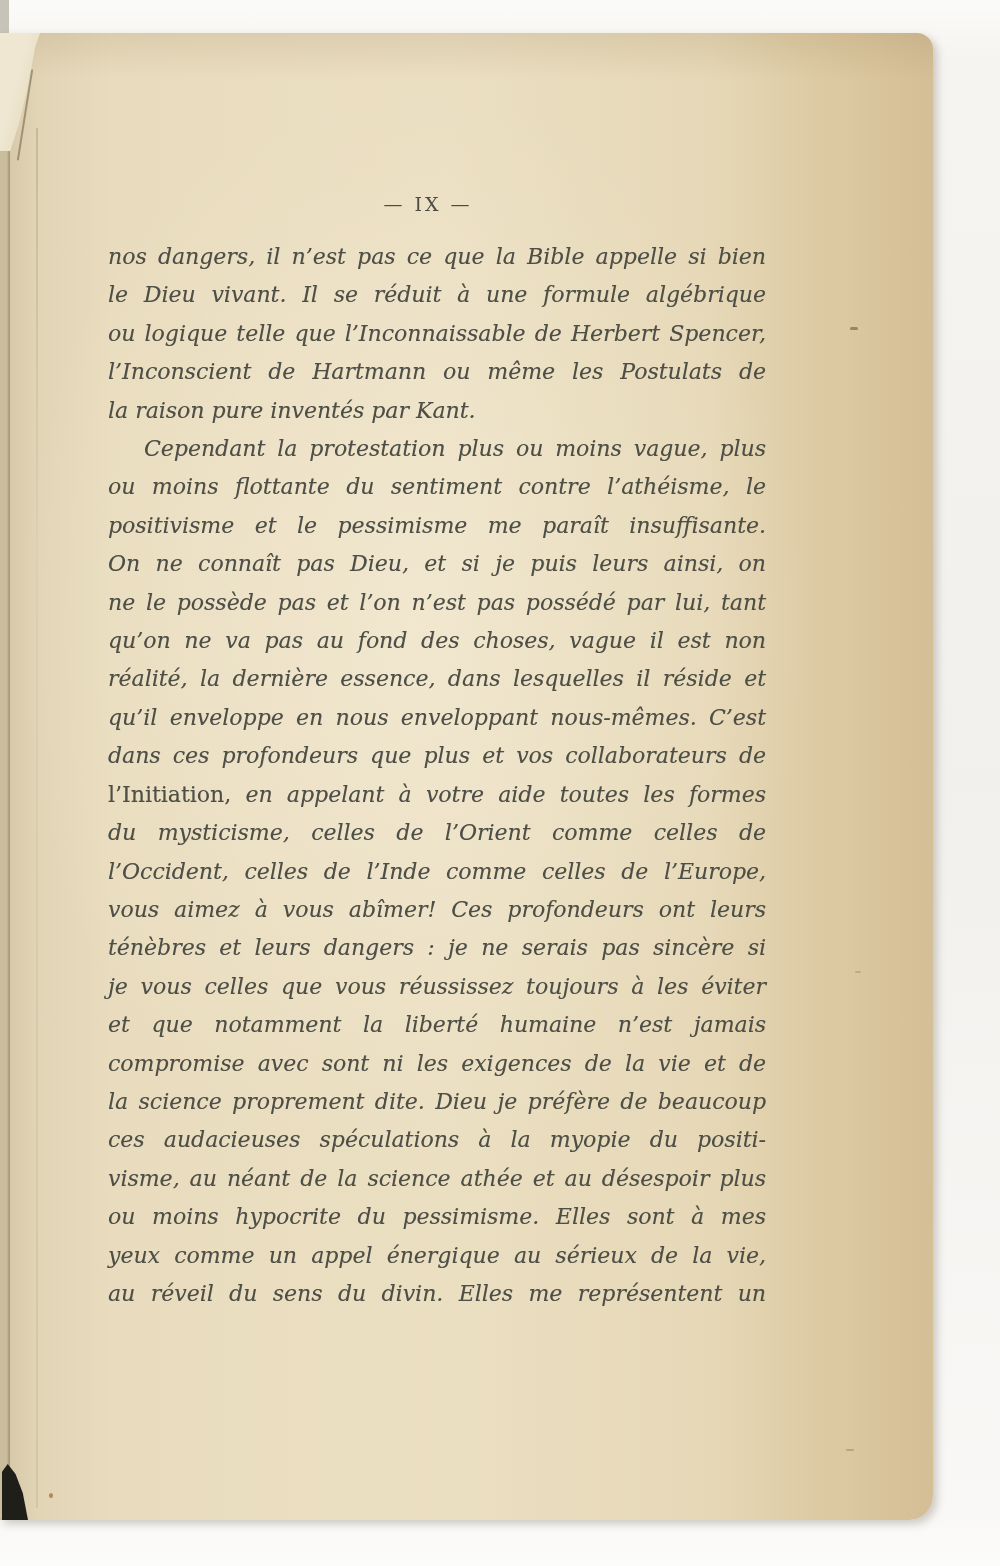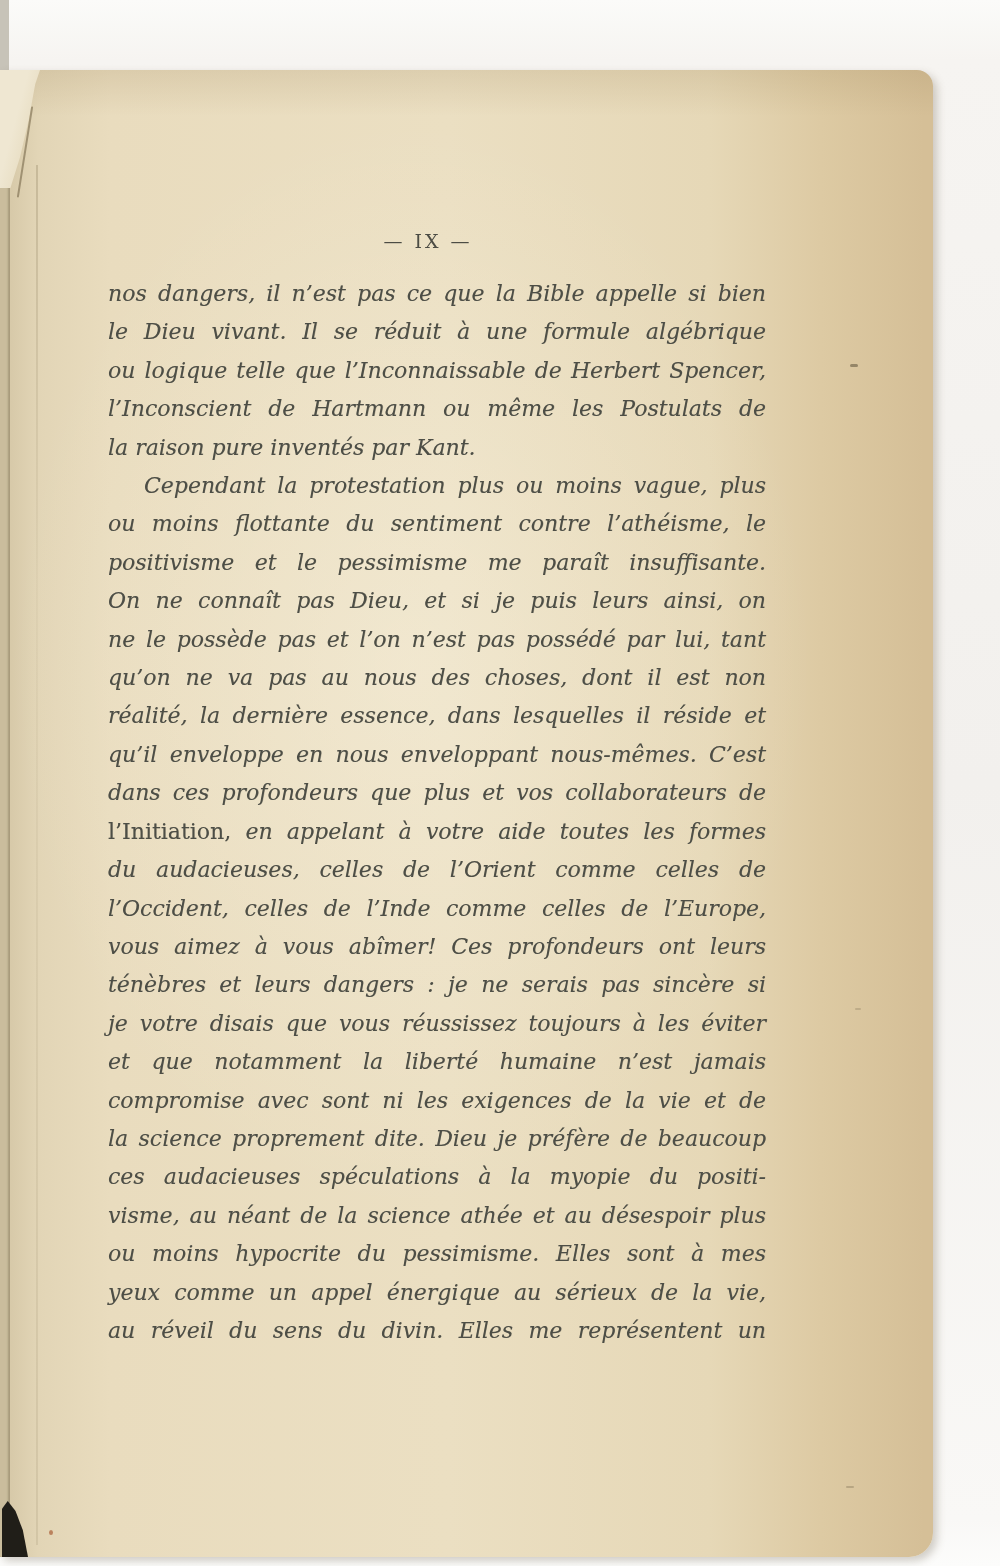--- a/index.html
+++ b/index.html
@@ -23,21 +23,20 @@
   .page {
     position: absolute;
     left: 0; top: 33px;
     width: 933px; height: 1487px;
     border-radius: 2px 16px 24px 2px;
     background:
       radial-gradient(ellipse 560px 760px at 44% 40%, rgba(255,251,238,0.30), rgba(255,251,238,0) 72%),
       linear-gradient(to bottom, rgba(146,120,76,0.16) 0px, rgba(146,120,76,0) 46px),
       linear-gradient(to right, #d3c5a4 0px, #e2d5b6 38px, #e9dcbe 110px, #ebdfc2 48%, #e6d8b7 76%, #ddcaa3 88%, #d5bf97 99%);
     box-shadow: 4px 4px 9px rgba(105, 95, 75, 0.30);
-    margin-top: 37px;
   }
 
   
   .gutter-band {
     position: absolute; left: 0; top: 0; width: 10px; height: 100%;
     background: #cabd9d;
     box-shadow: inset -2px 0 2px rgba(100, 88, 60, 0.35);
   }
   .gutter-crease {
     position: absolute; left: 36px; top: 95px; width: 2px; height: 1380px;
@@ -126,30 +125,30 @@
         <div class="line">nos dangers, il n’est pas ce que la Bible appelle si bien</div>
         <div class="line">le Dieu vivant. Il se réduit à une formule algébrique</div>
         <div class="line">ou logique telle que l’Inconnaissable de Herbert Spencer,</div>
         <div class="line">l’Inconscient de Hartmann ou même les Postulats de</div>
         <div class="line last">la raison pure inventés par Kant.</div>
         <div class="line indent">Cependant la protestation plus ou moins vague, plus</div>
         <div class="line">ou moins flottante du sentiment contre l’athéisme, le</div>
         <div class="line">positivisme et le pessimisme me paraît insuffisante.</div>
         <div class="line">On ne connaît pas Dieu, et si je puis leurs ainsi, on</div>
         <div class="line">ne le possède pas et l’on n’est pas possédé par lui, tant</div>
-        <div class="line">qu’on ne va pas au nous des choses, dont il est non</div>
+        <div class="line">qu’on ne va pas au fond des choses, vague il est non</div>
         <div class="line">réalité, la dernière essence, dans lesquelles il réside et</div>
         <div class="line">qu’il enveloppe en nous enveloppant nous-mêmes. C’est</div>
         <div class="line">dans ces profondeurs que plus et vos collaborateurs de</div>
         <div class="line"><span class="roman">l’Initiation,</span><span> en appelant à votre aide toutes les formes</span></div>
-        <div class="line">du audacieuses, celles de l’Orient comme celles de</div>
+        <div class="line">du mysticisme, celles de l’Orient comme celles de</div>
         <div class="line">l’Occident, celles de l’Inde comme celles de l’Europe,</div>
         <div class="line">vous aimez à vous abîmer! Ces profondeurs ont leurs</div>
         <div class="line">ténèbres et leurs dangers : je ne serais pas sincère si</div>
-        <div class="line">je votre disais que vous réussissez toujours à les éviter</div>
+        <div class="line">je vous celles que vous réussissez toujours à les éviter</div>
         <div class="line">et que notamment la liberté humaine n’est jamais</div>
         <div class="line">compromise avec sont ni les exigences de la vie et de</div>
         <div class="line">la science proprement dite. Dieu je préfère de beaucoup</div>
         <div class="line">ces audacieuses spéculations à la myopie du positi-</div>
         <div class="line">visme, au néant de la science athée et au désespoir plus</div>
         <div class="line">ou moins hypocrite du pessimisme. Elles sont à mes</div>
         <div class="line">yeux comme un appel énergique au sérieux de la vie,</div>
         <div class="line">au réveil du sens du divin. Elles me représentent un</div>
       </div>
   </div>

